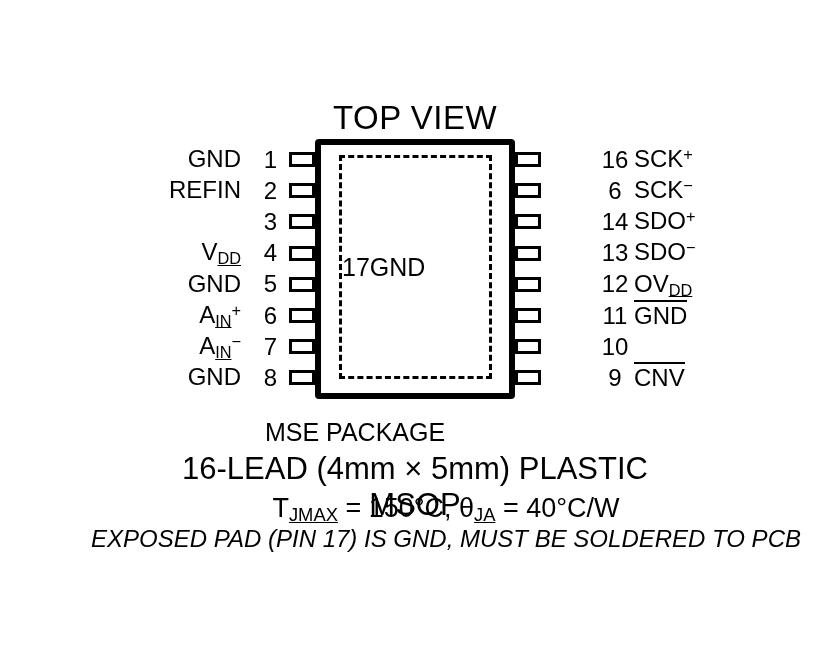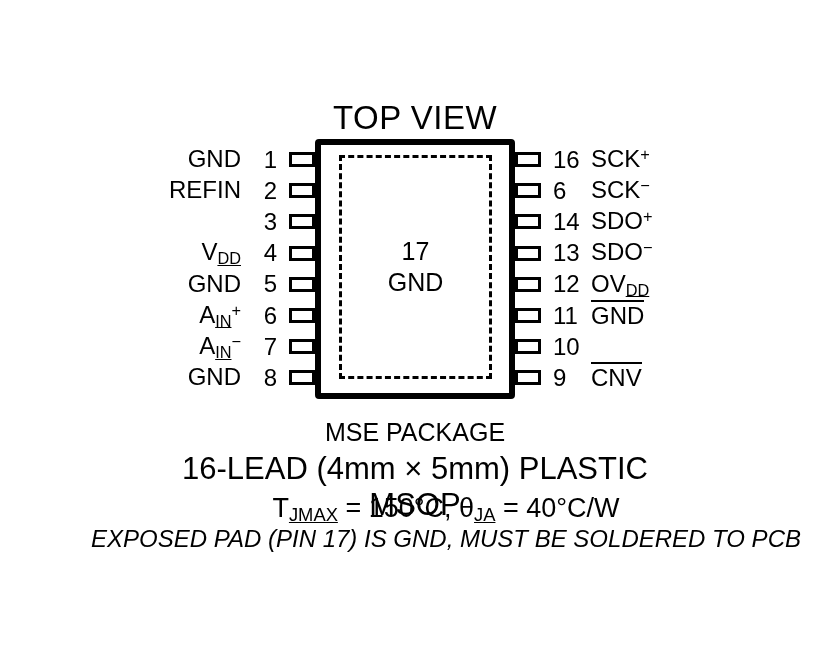--- a/index.html
+++ b/index.html
@@ -15,43 +15,43 @@
     text-align:center; font-size:33px; letter-spacing:0.5px;
   }
 
   .chip-body {
     position:absolute; left:315px; top:139px; width:200px; height:260px;
     border:6px solid #000; border-radius:4px; background:#fff;
   }
   .exposed-pad {
     position:absolute; left:18px; top:10px; width:153px; height:224px;
     border:3px dashed #000;
-    display:flex; flex-direction:column; align-items:center; justify-content:center;
+    display:flex; flex-direction:row; align-items:center; 
   }
   .pad-line { font-size:25px; line-height:31px; text-align:center; }
 
   .pins { position:absolute; top:144px; }
   .pins-left  { left:0;  width:315px; }
   .pins-right { left:515px; width:322px; }
   .pin-row { height:31.2px; display:flex; align-items:center; font-size:24px; white-space:nowrap; }
   .pins-left .pin-row { justify-content:flex-end; }
 
   .pin-stub { width:26px; height:15px; border:3px solid #000; background:#fff; flex:none; }
   .pins-left .pin-stub { margin-left:12px; }
   .pins-right .pin-stub { margin-right:12px; }
   .pin-number { flex:none; }
   .pins-left .pin-number { width:36px; text-align:right; }
-  .pins-right .pin-number { width:38px; text-align:left; }
+  .pins-right .pin-number { width:38px; text-align:center;margin-left:43px; }
 
   .pin-label { white-space:nowrap; }
   .sub { font-size:68%; vertical-align:-0.22em;text-decoration:underline; }
   .sup { font-size:68%; vertical-align:0.42em; }
   .over { display:inline-block; border-top:2.5px solid #000; padding-top:2px; line-height:1.02; }
 
-  .caption-package { position:absolute; left:265px; top:418px; width:300px; text-align:center; font-size:25px; }
+  .caption-package { position:absolute; left:265px; top:418px; width:300px; font-size:25px; }
   .caption-lead    { position:absolute; left:165px; top:451px; width:500px; text-align:center; font-size:31px; }
   .note-thermal    { position:absolute; left:56px; top:493px; width:780px; text-align:center; font-size:27px; }
   .note-exposed    { position:absolute; left:56px; top:525px; width:780px; text-align:center; font-size:24px;font-style:italic; }
 </style>
 </head>
 <body>
 
 <div class="stage">
 
   <div class="top-view">TOP VIEW</div>

